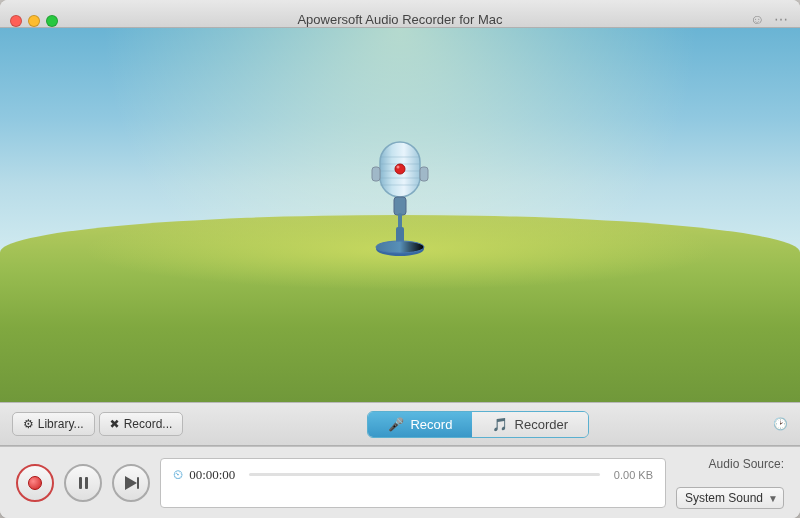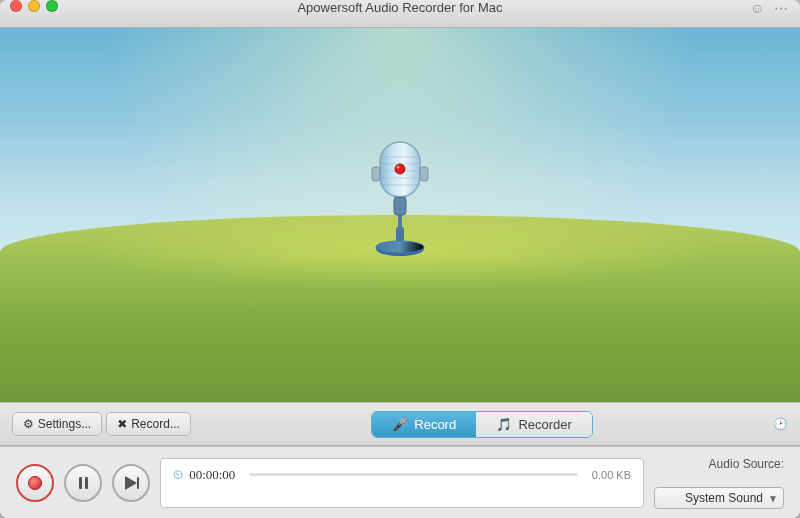--- a/index.html
+++ b/index.html
@@ -21,21 +21,21 @@
       box-shadow: 0 4px 20px rgba(0,0,0,0.4);
       display: flex;
       flex-direction: column;
     }
 
     
     .titlebar {
       height: 28px;
       background: linear-gradient(to bottom, #e8e8e8, #d4d4d4);
       display: flex;
-      align-items: flex-start;
+      align-items: flex-end;
       justify-content: center;
       position: relative;
       border-bottom: 1px solid #b0b0b0;
       flex-shrink: 0;
     }
 
     .titlebar-buttons {
       position: absolute;
       left: 10px;
       display: flex;
@@ -347,23 +347,22 @@
     .audio-source-select {
       background: linear-gradient(to bottom, #f8f8f8, #e8e8e8);
       border: 1px solid #b0b0b0;
       border-radius: 4px;
       padding: 3px 20px 3px 8px;
       font-size: 12px;
       color: #333;
       cursor: pointer;
       appearance: none;
       -webkit-appearance: none;
-      width: 130px;
+      width: 108px;
       position: relative;
-      text-align: right;
     }
 
     .select-wrapper {
       position: relative;
       display: inline-block;
     }
 
     .select-arrow {
       position: absolute;
       right: 6px;
@@ -438,21 +437,21 @@
         <ellipse cx="50" cy="112" rx="24" ry="7" fill="#3868a0" stroke="#2858808" stroke-width="1"></ellipse>
         <ellipse cx="50" cy="110" rx="24" ry="6" fill="url(#stndGrad)" stroke="#4878b0" stroke-width="1"></ellipse>
       </svg>
     </div>
   </div>
 
   <div class="toolbar">
     <div class="toolbar-left">
       <button class="toolbar-btn">
         <span>⚙</span>
-        <span>Settings...</span>
+        <span>Library...</span>
       </button>
       <button class="toolbar-btn">
         <span>✖</span>
         <span>Record...</span>
       </button>
     </div>
 
     <div class="toolbar-center">
       <div class="tab-group">
         <button class="tab-btn active">

